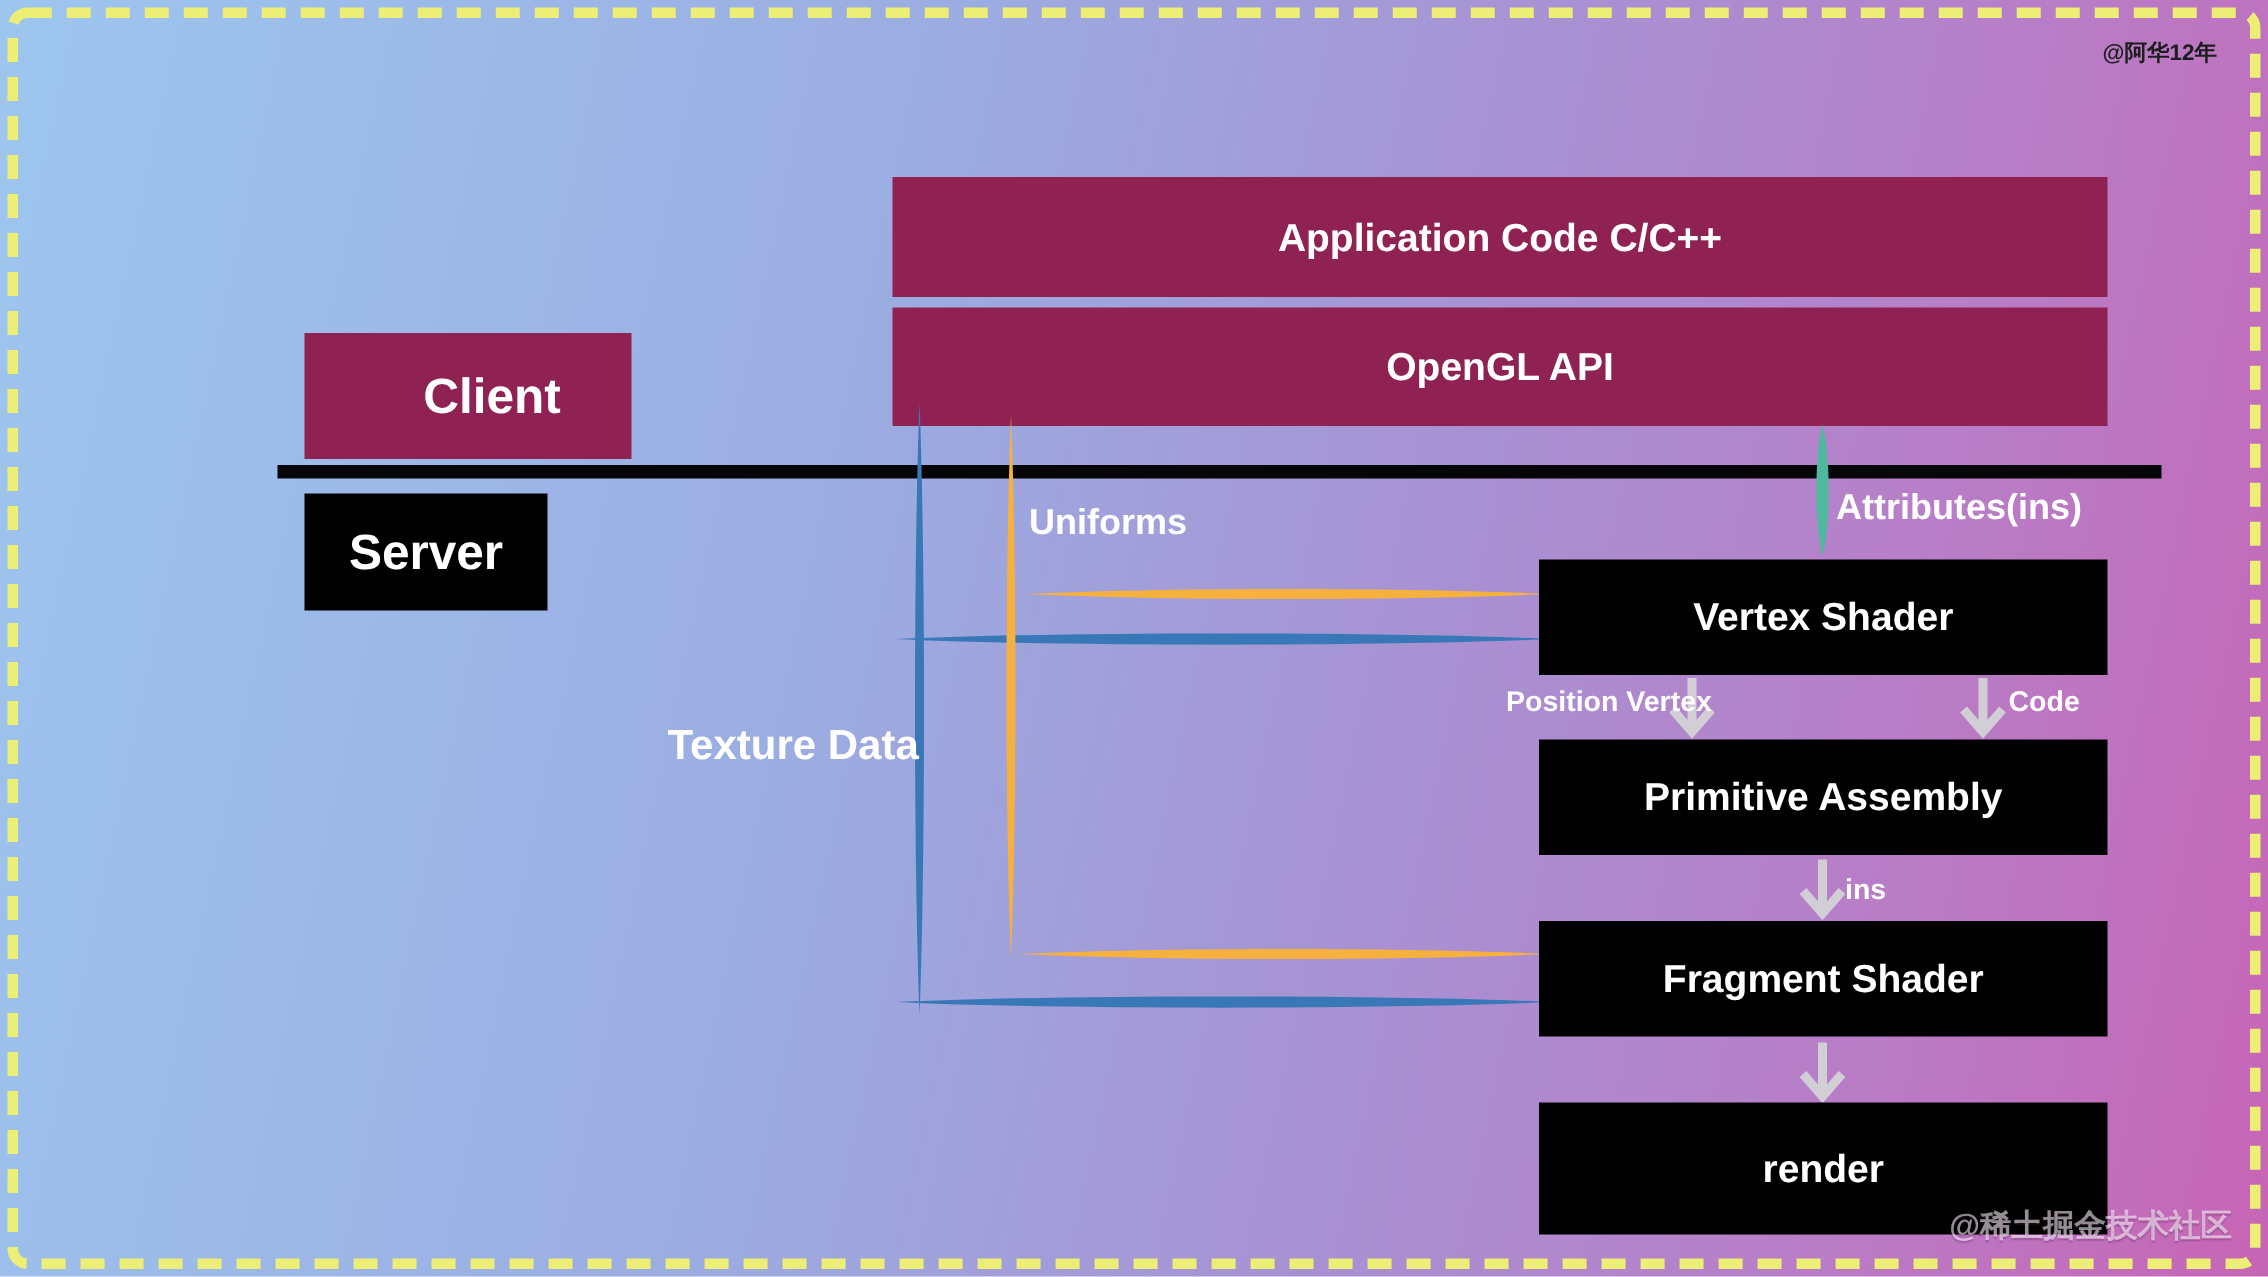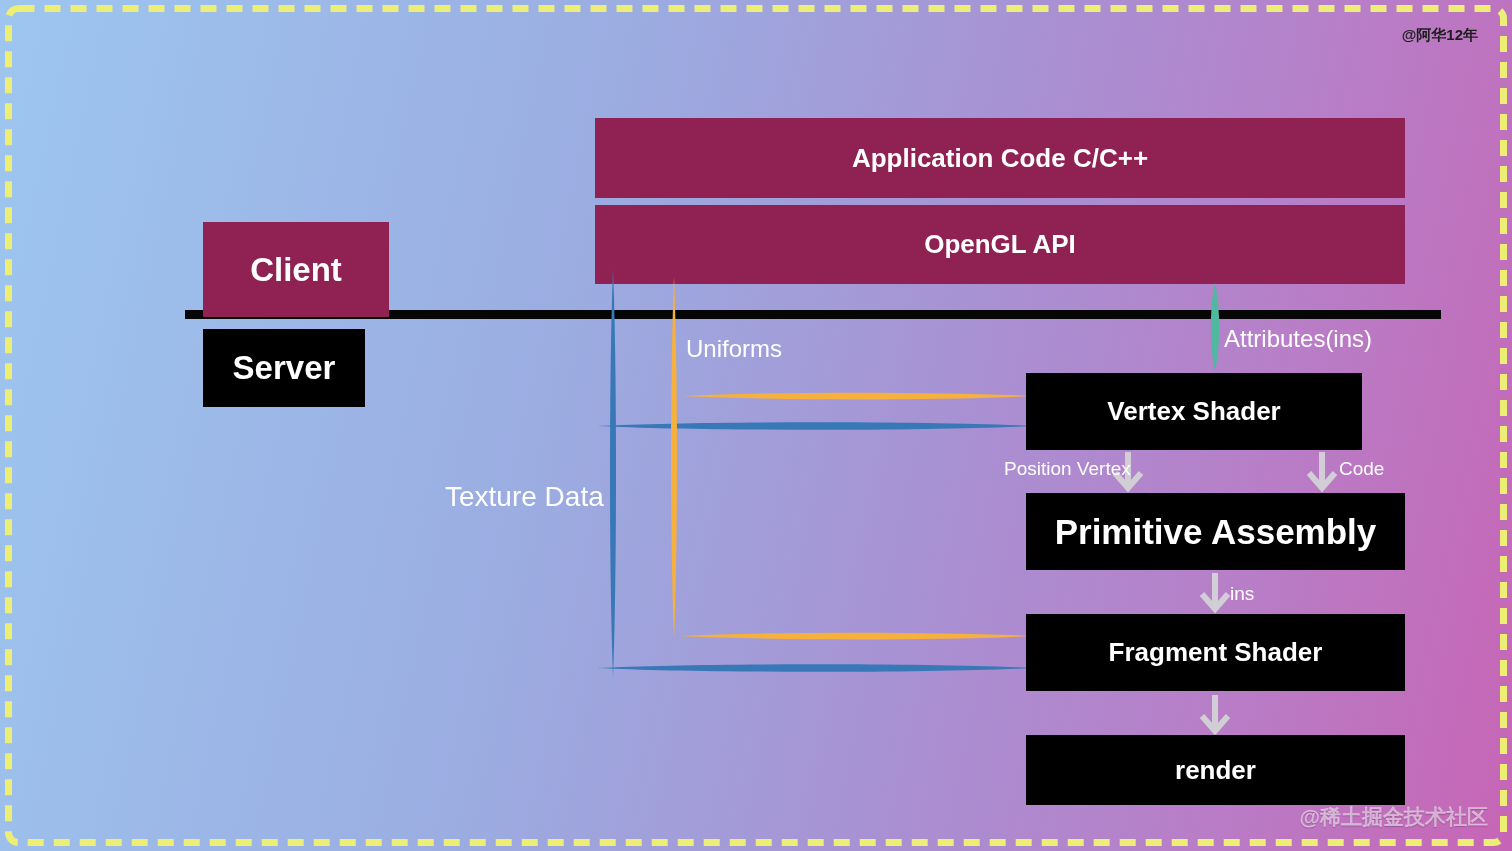--- a/index.html
+++ b/index.html
@@ -11,29 +11,29 @@
     font-family:"Liberation Sans","DejaVu Sans",sans-serif;
   }
   .box{
     position:absolute;display:flex;align-items:center;justify-content:center;
     color:#ffffff;font-weight:bold;text-align:center;
   }
   .maroon{background:#8f2153;z-index:1;}
   .blackbox{background:#000000;z-index:3;}
   #app-code{left:595px;top:118px;width:810px;height:80px;font-size:26px;}
   #opengl-api{left:595px;top:205px;width:810px;height:79px;font-size:26px;}
-  #client-box{left:203px;top:222px;width:186px;height:95px;font-size:33px;}
+  #client-box{left:203px;top:222px;width:186px;height:84px;font-size:33px;padding-left:32px;}
   #divider{position:absolute;left:185px;top:310px;width:1256px;height:9px;background:#060606;z-index:1;}
   #server-box{left:203px;top:329px;width:162px;height:78px;font-size:33px;}
-  #vertex-shader{left:1026px;top:373px;width:336px;height:77px;font-size:26px;}
-  #primitive-assembly{left:1026px;top:493px;width:379px;height:77px;font-size:35px;}
+  #vertex-shader{left:1026px;top:373px;width:379px;height:77px;font-size:26px;}
+  #primitive-assembly{left:1026px;top:493px;width:379px;height:77px;font-size:26px;}
   #fragment-shader{left:1026px;top:614px;width:379px;height:77px;font-size:26px;}
-  #render-box{left:1026px;top:735px;width:379px;height:70px;font-size:26px;}
+  #render-box{left:1026px;top:735px;width:379px;height:88px;font-size:26px;}
   .overlay{position:absolute;left:0;top:0;z-index:2;pointer-events:none;}
-  .lbl{position:absolute;color:#ffffff;font-weight:normal;z-index:4;white-space:nowrap;}
+  .lbl{position:absolute;color:#ffffff;font-weight:bold;z-index:4;white-space:nowrap;}
   #lbl-uniforms{left:686px;top:335px;font-size:24px;}
   #lbl-attributes{left:1224px;top:325px;font-size:24px;}
   #lbl-texture{left:445px;top:481px;font-size:28px;}
   #lbl-position-vertex{left:1004px;top:458px;font-size:19px;}
   #lbl-outs{left:1339px;top:458px;font-size:19px;}
   #lbl-ins{left:1230px;top:583px;font-size:19px;}
   #page-title{position:absolute;left:27px;top:30px;font-size:54px;font-weight:bold;color:#0b0b0b;z-index:4;letter-spacing:-1px;white-space:nowrap;}
   #author-credit{position:absolute;right:34px;top:26px;font-size:15px;font-weight:600;color:#1d1d1d;z-index:4;}
   #watermark{position:absolute;right:24px;bottom:20px;font-size:21px;font-weight:bold;color:rgba(255,255,255,0.55);text-shadow:0 1px 1px rgba(80,30,80,0.3);z-index:4;white-space:nowrap;text-align:center;}
 </style>

